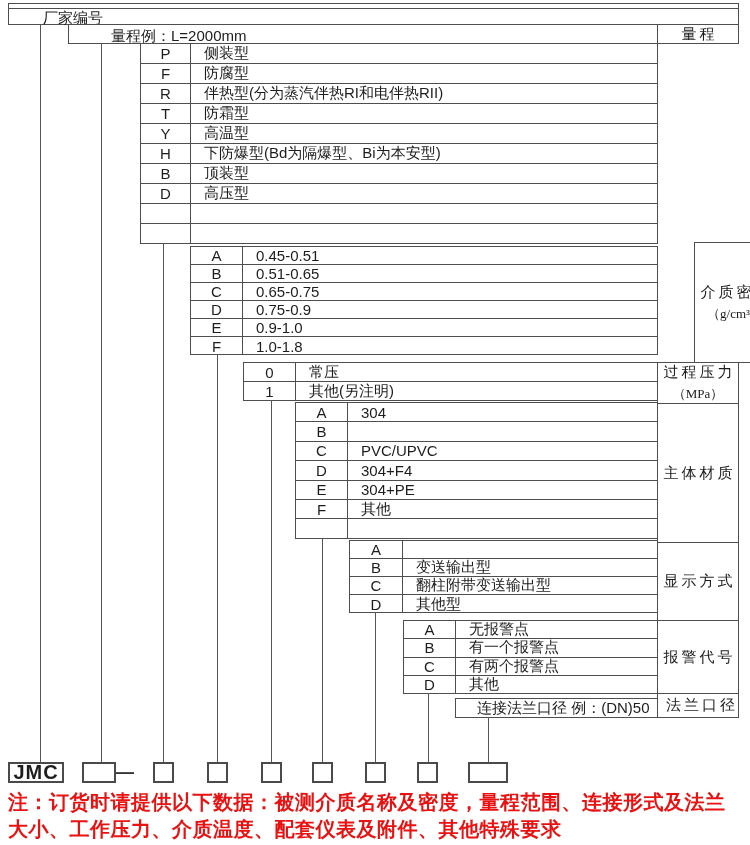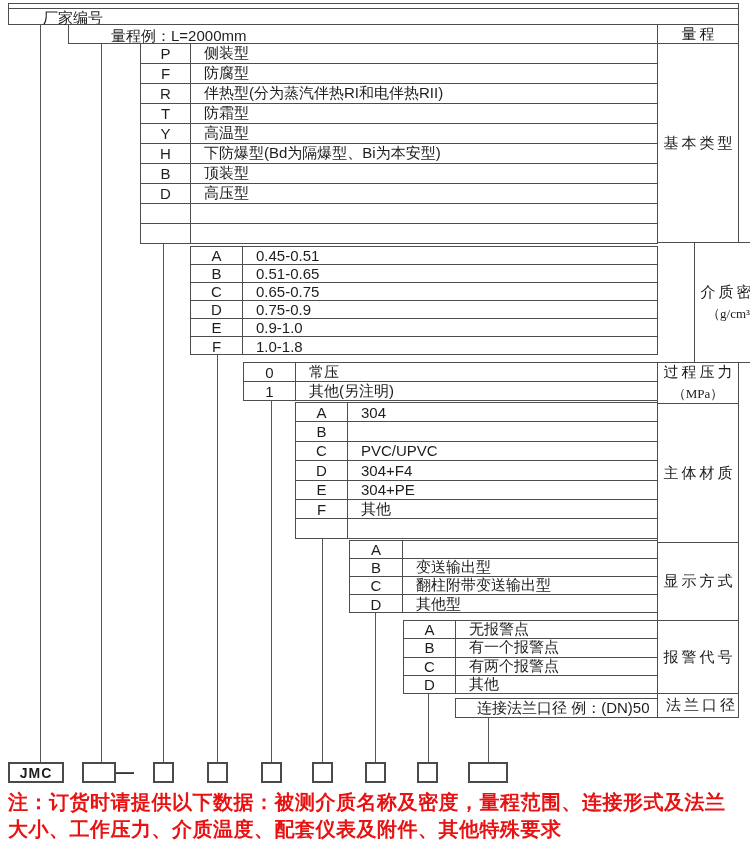--- a/index.html
+++ b/index.html
@@ -23,21 +23,21 @@
   
   .scell{position:absolute;left:657px;width:82px;border:1px solid var(--ln);box-sizing:border-box;background:#fff;
          display:flex;flex-direction:column;align-items:center;justify-content:center;
          font-family:"Liberation Serif","DejaVu Serif",serif;color:#1b1b1b;}
   .smain{font-size:15px;letter-spacing:3px;text-indent:3px;white-space:nowrap;}
   .ssub{font-size:13px;margin-top:3px;white-space:nowrap;letter-spacing:0;}
   
   .conn{position:absolute;width:1px;background:#555;}
   .cbox{position:absolute;top:762px;height:21px;border:2px solid #4a4a4a;box-sizing:border-box;background:#fff;
         display:flex;align-items:center;justify-content:center;}
-  .jmc{font-size:14px;font-weight:bold;letter-spacing:1px;}
+  .jmc{font-size:20px;font-weight:bold;letter-spacing:1px;}
   .dash{position:absolute;top:762px;height:21px;line-height:20px;font-size:18px;font-weight:bold;color:#333;}
   
   .note{position:absolute;left:8px;top:789px;width:740px;color:#e81212;font-weight:bold;
         font-size:20px;line-height:27px;letter-spacing:0.5px;}
 </style>
 </head>
 <body>
 
 <div id="page">
 
@@ -203,23 +203,20 @@
         <div class="odesc">其他</div>
       </div>
     </div>
     <div class="sec" style="left: 455px; top: 698px; width: 203px; height: 20px; padding-left: 8px;">
       <div class="orow" style="height: 19px;">
         <div class="odesc">连接法兰口径 例：(DN)50</div>
       </div>
     </div>
     <div class="scell" style="top: 24px; height: 20px;">
       <div class="smain">量程</div>
-    </div>
-    <div class="scell" style="top: 43px; height: 200px;">
-      <div class="smain">基本类型</div>
     </div>
     <div class="scell" style="top: 242px; height: 121px; margin-left: 37px;">
       <div class="smain">介质密度</div>
       <div class="ssub">（g/cm³）</div>
     </div>
     <div class="scell" style="top: 362px; height: 42px;">
       <div class="smain">过程压力</div>
       <div class="ssub">（MPa）</div>
     </div>
     <div class="scell" style="top: 403px; height: 140px;">

